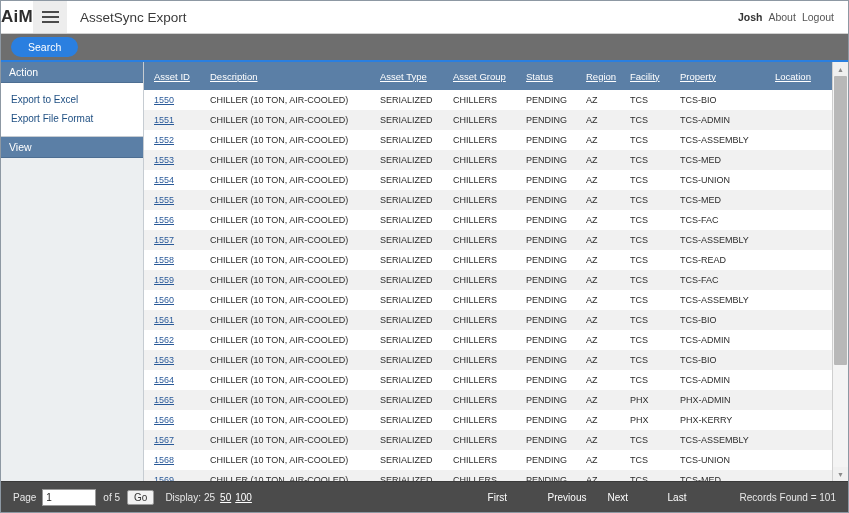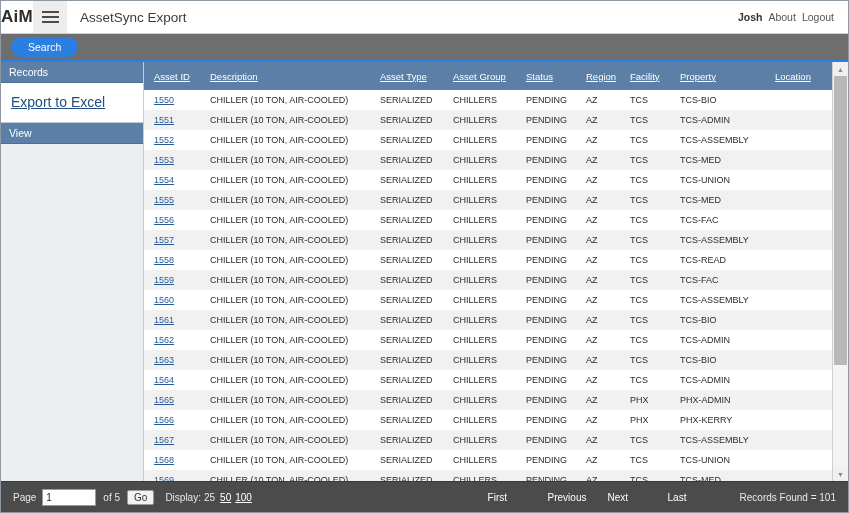--- a/index.html
+++ b/index.html
@@ -101,23 +101,22 @@
     padding: 4px 8px;
     border-bottom: 1px solid #4d6e92;
   }
   .side-links {
     background: #ffffff;
     padding: 7px 0 8px 0;
     border-bottom: 1px solid #c6ccd2;
   }
   .side-link {
     display: block;
-    font-size: 14px;
+    font-size: 10px;
     color: #1f4f82;
-    text-decoration: underline;
     padding: 4px 10px;
     cursor: pointer;
   }
   .side-fill { flex: 1 1 auto; background: #eceff1; }
 
   
   .content {
     flex: 1 1 auto;
     min-width: 0;
     display: flex;
@@ -261,23 +260,24 @@
     </div>
   </div>
 
   <div class="toolbar">
     <button class="btn-search">Search</button>
   </div>
 
   <div class="body">
 
     <div class="sidebar">
-      <div class="side-head">Records</div>
+      <div class="side-head">Action</div>
       <div class="side-links">
         <a class="side-link">Export to Excel</a>
+        <a class="side-link">Export File Format</a>
       </div>
       <div class="side-head">View</div>
       <div class="side-fill"></div>
     </div>
 
     <div class="content">
       <div class="tablewrap">
         <table class="grid">
           <colgroup>
             <col style="width:62px">

